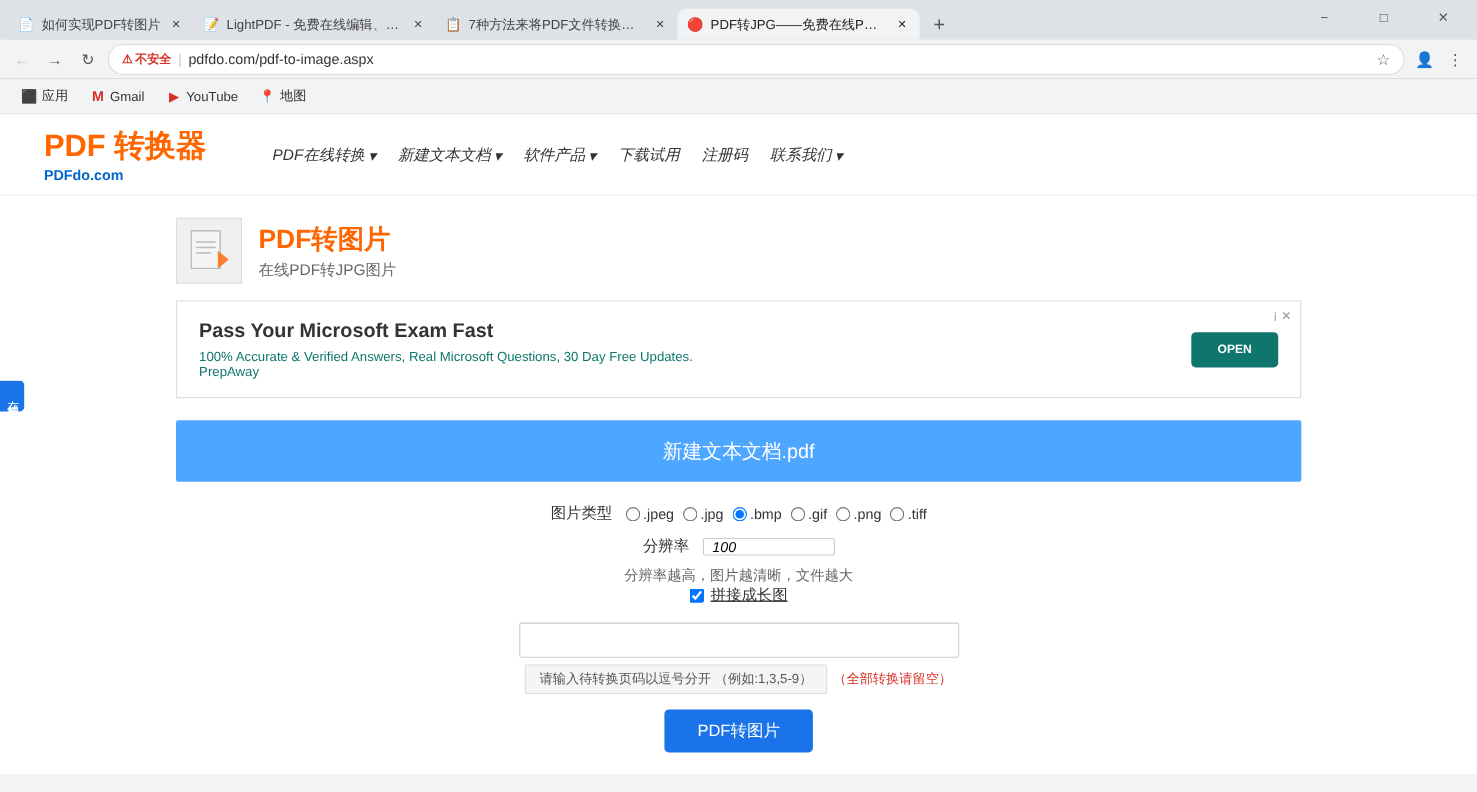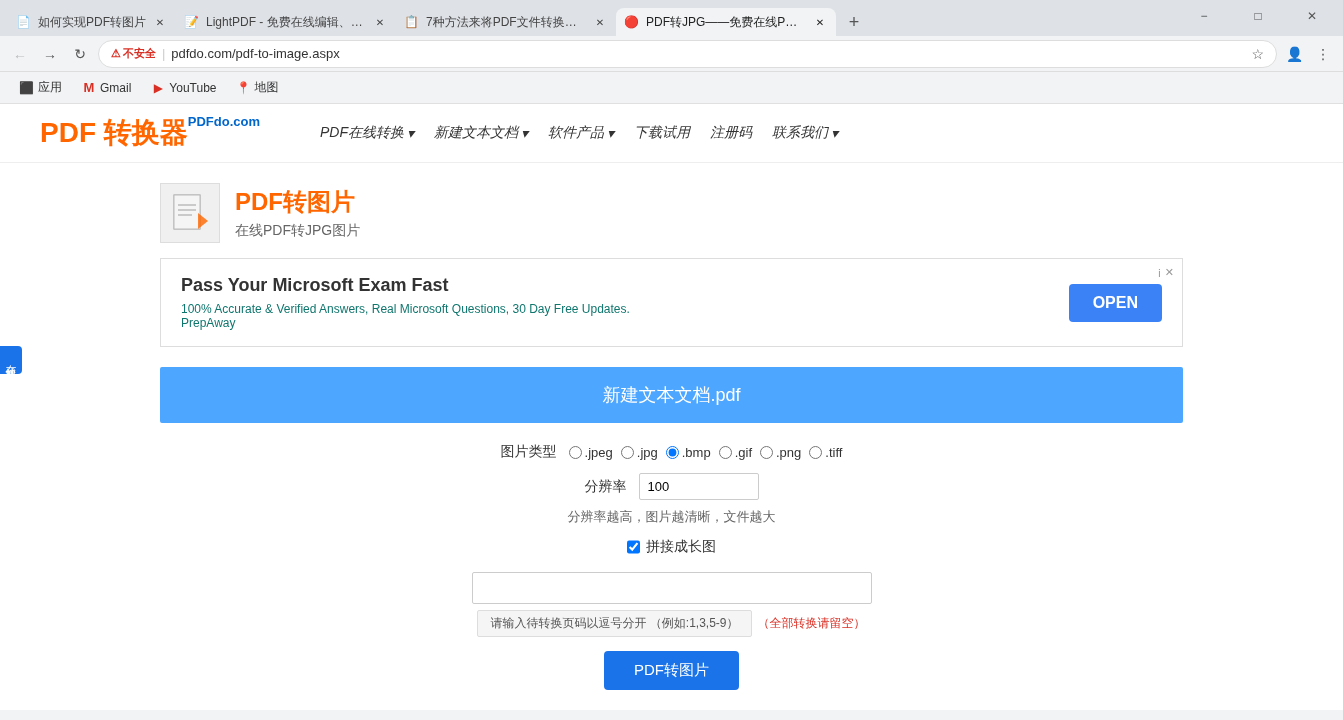--- a/index.html
+++ b/index.html
@@ -169,21 +169,21 @@
 
     
     .site-header {
       border-bottom: 1px solid #eee;
       padding: 10px 40px;
       display: flex;
       align-items: center;
       gap: 60px;
     }
     .logo-area {
-      display: flex; flex-direction: row;
+      display: flex; flex-direction: column;
     }
     .logo-top {
       font-size: 28px;
       font-weight: bold;
       color: #ff6600;
     }
     .logo-bottom {
       font-size: 13px;
       color: #0066cc;
       font-weight: bold;
@@ -251,26 +251,26 @@
       font-weight: bold;
       color: #333;
       margin-bottom: 6px;
     }
     .ad-subtitle {
       font-size: 12px;
       color: #0f766e;
       max-width: 460px;
     }
     .ad-open-btn {
-      background: #3b82f6;
+      background: #0f766e;
       color: white;
       padding: 10px 24px;
       border: none;
       border-radius: 4px;
-      font-size: 16px;
+      font-size: 11px;
       font-weight: bold;
       cursor: pointer;
     }
 
     
     .upload-btn {
       width: 100%;
       background: #4da6ff;
       color: white;
       border: none;
@@ -311,37 +311,39 @@
     }
     .dpi-row {
       display: flex;
       align-items: center;
       justify-content: center;
       gap: 12px;
       margin-bottom: 8px;
     }
     .dpi-input {
       width: 120px;
-      height: 27px;
+      height: 16px;
       border: 1px solid #ccc;
       border-radius: 2px;
       padding: 0 8px;
       font-size: 13px;
+      font-style: italic;
     }
     .dpi-hint {
       text-align: center;
       font-size: 13px;
       color: #666;
-      margin-bottom: 12px;
     }
     .checkbox-row {
       display: flex;
+      align-items: center;
       justify-content: center;
       gap: 6px;
       margin-bottom: 8px;
+      text-decoration: underline;
     }
     .checkbox-label {
       font-size: 14px;
       color: #333;
     }
 
     
     .page-input-section {
       margin-bottom: 12px;
     }

